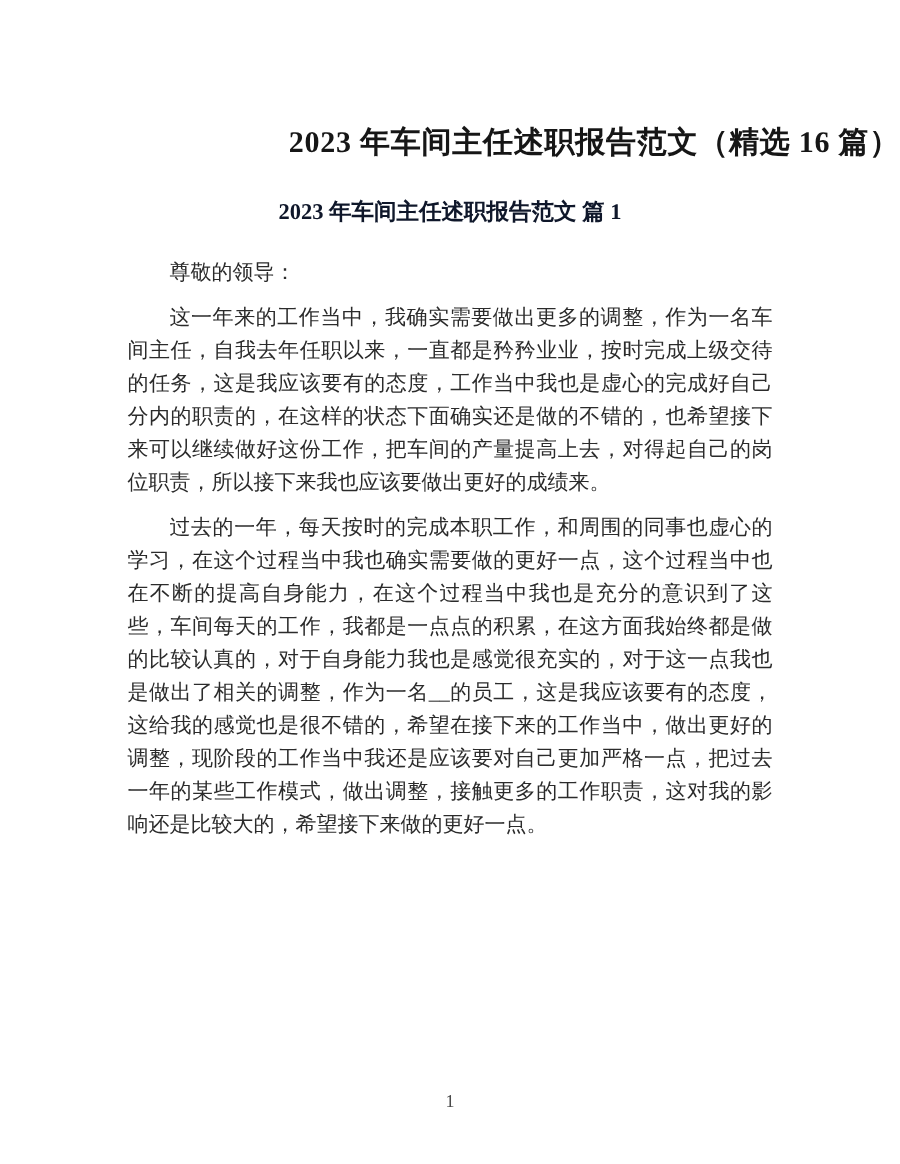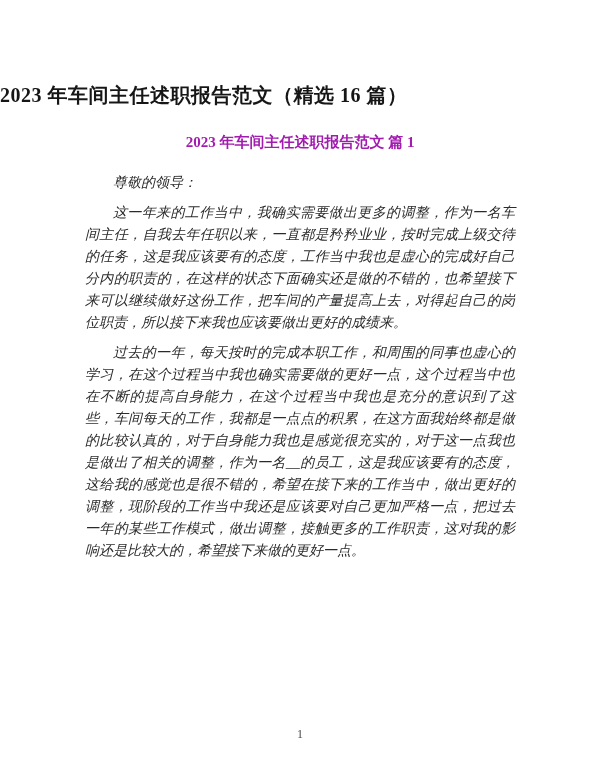--- a/index.html
+++ b/index.html
@@ -13,47 +13,46 @@
     height: 776px;
     background: #ffffff;
     font-family: "Liberation Serif", "DejaVu Serif", serif;
     color: #2b2b2b;
     overflow: hidden;
     box-sizing: border-box;
   }
   .doc-title {
     margin: 0;
     padding-top: 82px;
-    text-align: left;
+    text-align: right;
     font-size: 20px;
     line-height: 27px;
     font-weight: 700;
     color: #161616;
     letter-spacing: 0.5px;
   }
   .doc-subtitle {
     margin: 23px 0 0 0;
     text-align: center;
     font-size: 15px;
     line-height: 21px;
     font-weight: 700;
-    color: #a21caf;
+    color: #0f172a;
   }
   .doc-body {
     margin: 19px 85px 0 85px;
     width: 430px;
     font-size: 14px;
     line-height: 22px;
     text-align: justify;
     color: #2b2b2b;
   }
   .doc-body p {
     margin: 0 0 8px 0;
     text-indent: 2em;
-    font-style: italic;
   }
   .page-number {
     position: absolute;
     left: 0;
     right: 0;
     bottom: 34px;
     text-align: center;
     font-size: 12px;
     color: #4a4a4a;
   }

